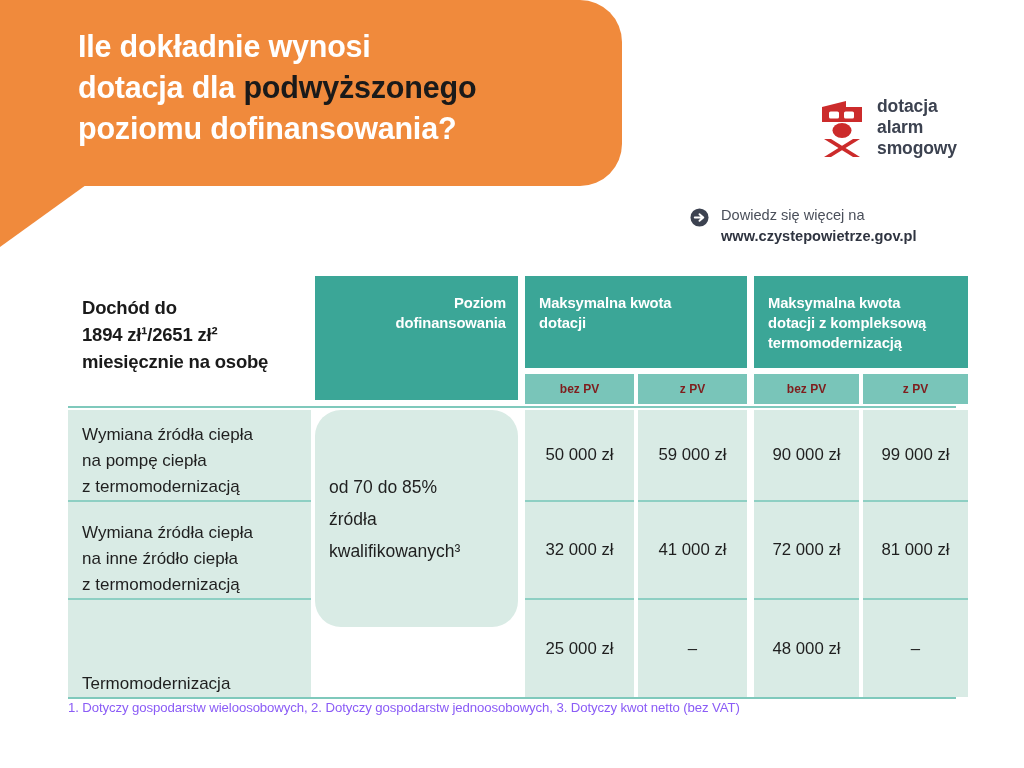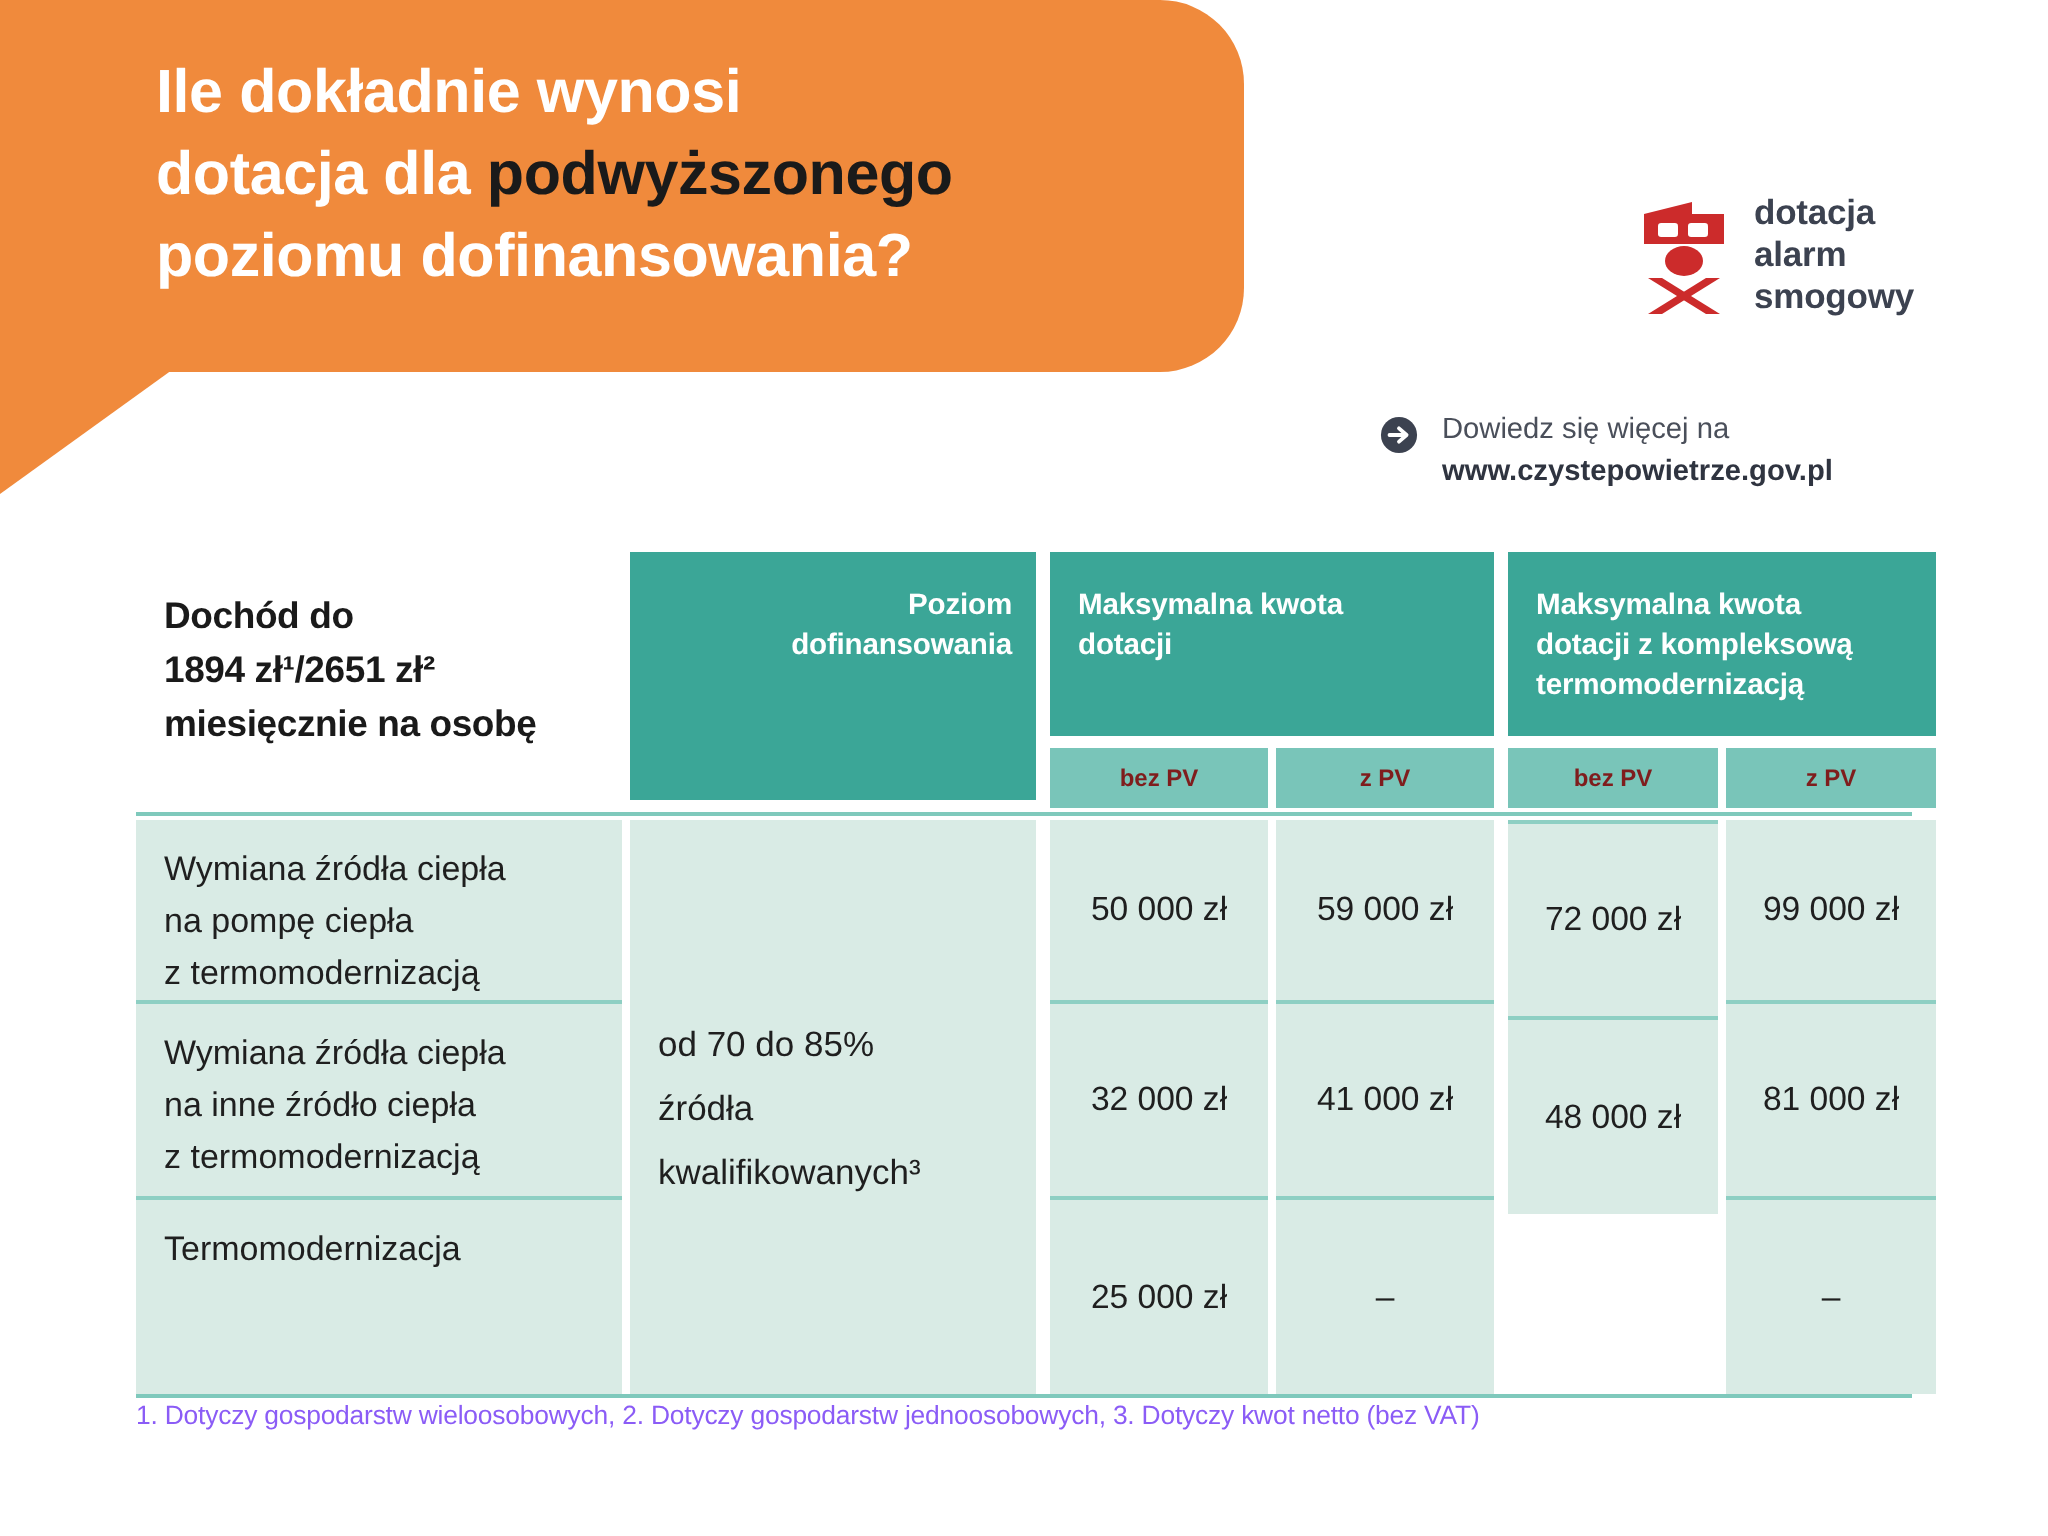--- a/index.html
+++ b/index.html
@@ -153,23 +153,23 @@
   }
 
   
   .body-cell {
     background: #D9EBE5;
     color: #1f1f1f;
   }
   .cell-task {
     font-size: 17px;
     line-height: 26px;
-    padding: 12px 10px 0 14px;
-    display: flex;
-    align-items: flex-start;
+    padding: 0 10px 0 14px;
+    display: flex;
+    align-items: flex-end;
   }
   .cell-level {
     font-size: 17.5px;
     line-height: 32px;
     padding: 0 10px 0 14px;
     display: flex;
     align-items: center;
   }
   .cell-val {
     font-size: 16.8px;
@@ -313,21 +313,21 @@
         <div class="body-cell cell-task r3">
           <div>
             <div>Termomodernizacja</div>
           </div>
         </div>
       </div>
 
       <div class="gap-x"></div>
 
       <div style="width:203px;flex:0 0 203px;">
-        <div class="body-cell cell-level" style="height:287px;">
+        <div class="body-cell cell-level" style="height:217px;border-radius:26px;">
           <div>
             <div>od 70 do 85%</div>
             <div>źródła</div>
             <div>kwalifikowanych³</div>
           </div>
         </div>
       </div>
 
       <div class="gap-x-wide"></div>
 
@@ -345,20 +345,21 @@
         <div class="body-cell cell-val r1">59 000 zł</div>
         <div class="rowline" style="width:109px;"></div>
         <div class="body-cell cell-val r2">41 000 zł</div>
         <div class="rowline" style="width:109px;"></div>
         <div class="body-cell cell-val r3">–</div>
       </div>
 
       <div class="gap-x-wide"></div>
 
       <div style="width:105px;flex:0 0 105px;">
+        <div class="body-cell cell-val r1">90 000 zł</div>
         <div class="rowline" style="width:105px;"></div>
         <div class="body-cell cell-val r2">72 000 zł</div>
         <div class="rowline" style="width:105px;"></div>
         <div class="body-cell cell-val r3">48 000 zł</div>
       </div>
 
       <div class="gap-x"></div>
 
       <div style="width:105px;flex:0 0 105px;">
         <div class="body-cell cell-val r1">99 000 zł</div>

